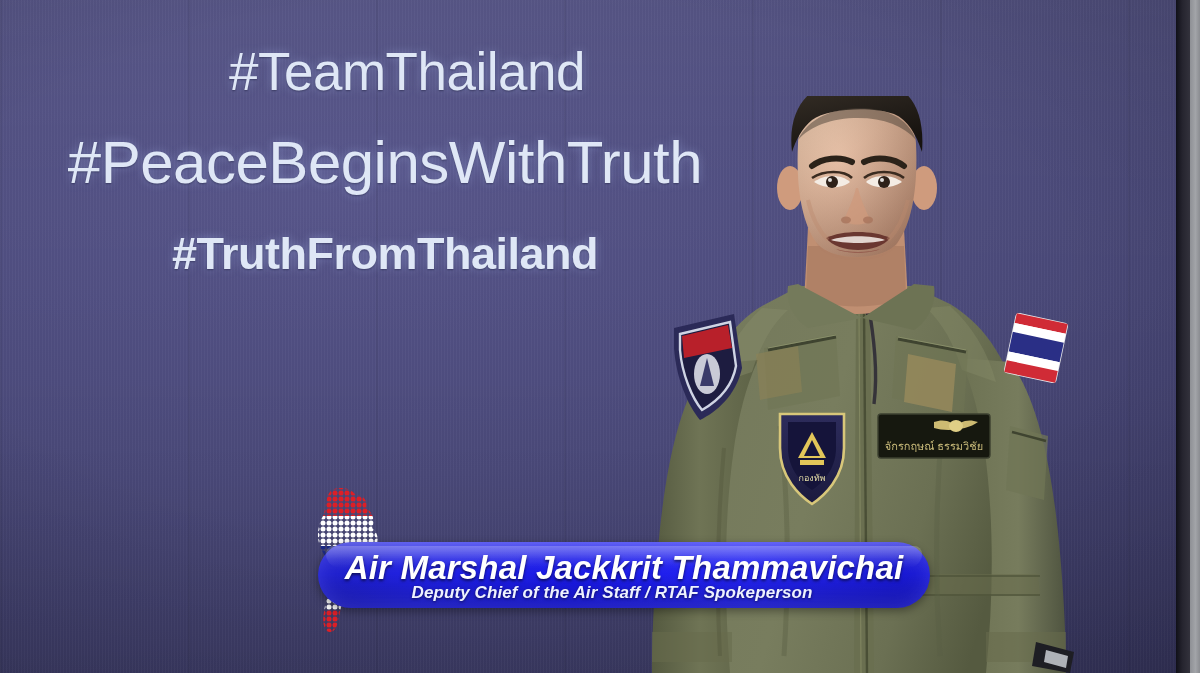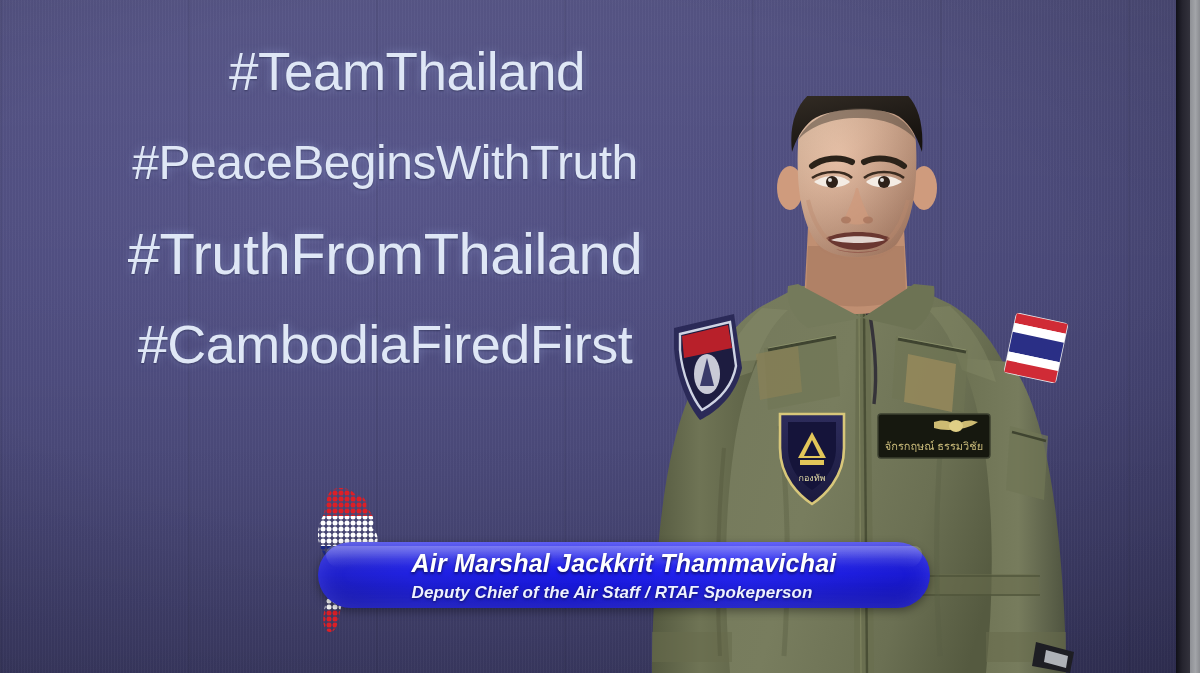--- a/index.html
+++ b/index.html
@@ -66,22 +66,22 @@
   .hashtag{
     color:#dfe7f6;
     font-weight:400;
     font-size:54px;
     line-height:91px;
     letter-spacing:-.5px;
     white-space:nowrap;
     text-shadow:0 0 10px rgba(180,200,255,.35), 0 1px 2px rgba(20,20,50,.55);
   }
   .hashtag.l1{font-size:53px;margin-left:44px;}
-  .hashtag.l2{font-size:48px;}
-  .hashtag.l3{font-size:58px;}
+  .hashtag.l2{font-size:60px;}
+  .hashtag.l3{font-size:45px;font-weight:bold;}
   .hashtag.l4{font-size:54px;}
   .hashtag.l5{font-size:54px;}
   
   .hashtag span{
     background-image:repeating-linear-gradient(90deg,
       rgba(255,255,255,0) 0px, rgba(255,255,255,0) 1px,
       rgba(60,60,110,.30) 1px, rgba(60,60,110,.30) 2px);
     -webkit-background-clip:text;
   }
 
@@ -109,21 +109,21 @@
   .pill-sheen{
     position:absolute;left:30px;top:26px;width:596px;height:22px;
     border-radius:22px 22px 40px 40px;
     background:linear-gradient(180deg,rgba(255,255,255,.22),rgba(255,255,255,0));
     pointer-events:none;
   }
   .lt-name{
     position:absolute;left:22px;top:29px;width:612px;
     text-align:center;
     color:#ffffff;
-    font-size:25px;font-weight:bold;font-style:italic;
+    font-size:33px;font-weight:bold;font-style:italic;
     letter-spacing:.2px;
     text-shadow:0 2px 3px rgba(0,0,0,.55);
     white-space:nowrap;
   }
   .lt-role{
     position:absolute;left:10px;top:63px;width:612px;
     text-align:center;
     color:#eef2ff;
     font-size:17px;font-weight:bold;font-style:italic;
     letter-spacing:.1px;
@@ -141,21 +141,20 @@
   <div class="led-panelseams"></div>
   <div class="led-vignette"></div>
 
   <div class="wall-bezel"></div>
   <div class="wall-grey"></div>
 
   <div class="hashtags">
     <div class="hashtag l1"><span>#TeamThailand</span></div>
     <div class="hashtag l2"><span>#PeaceBeginsWithTruth</span></div>
     <div class="hashtag l3"><span>#TruthFromThailand</span></div>
-    <div class="hashtag l4"><span>#CambodiaFiredFirst</span></div>
   </div>
 
   <div class="speaker">
     <svg width="520" height="577" viewBox="0 0 520 577" xmlns="http://www.w3.org/2000/svg">
       <defs>
         <linearGradient id="suit" x1="0" y1="0" x2="1" y2="0.3">
           <stop offset="0%" stop-color="#5e6348"></stop>
           <stop offset="18%" stop-color="#757a5c"></stop>
           <stop offset="48%" stop-color="#787d5e"></stop>
           <stop offset="78%" stop-color="#6b7053"></stop>

